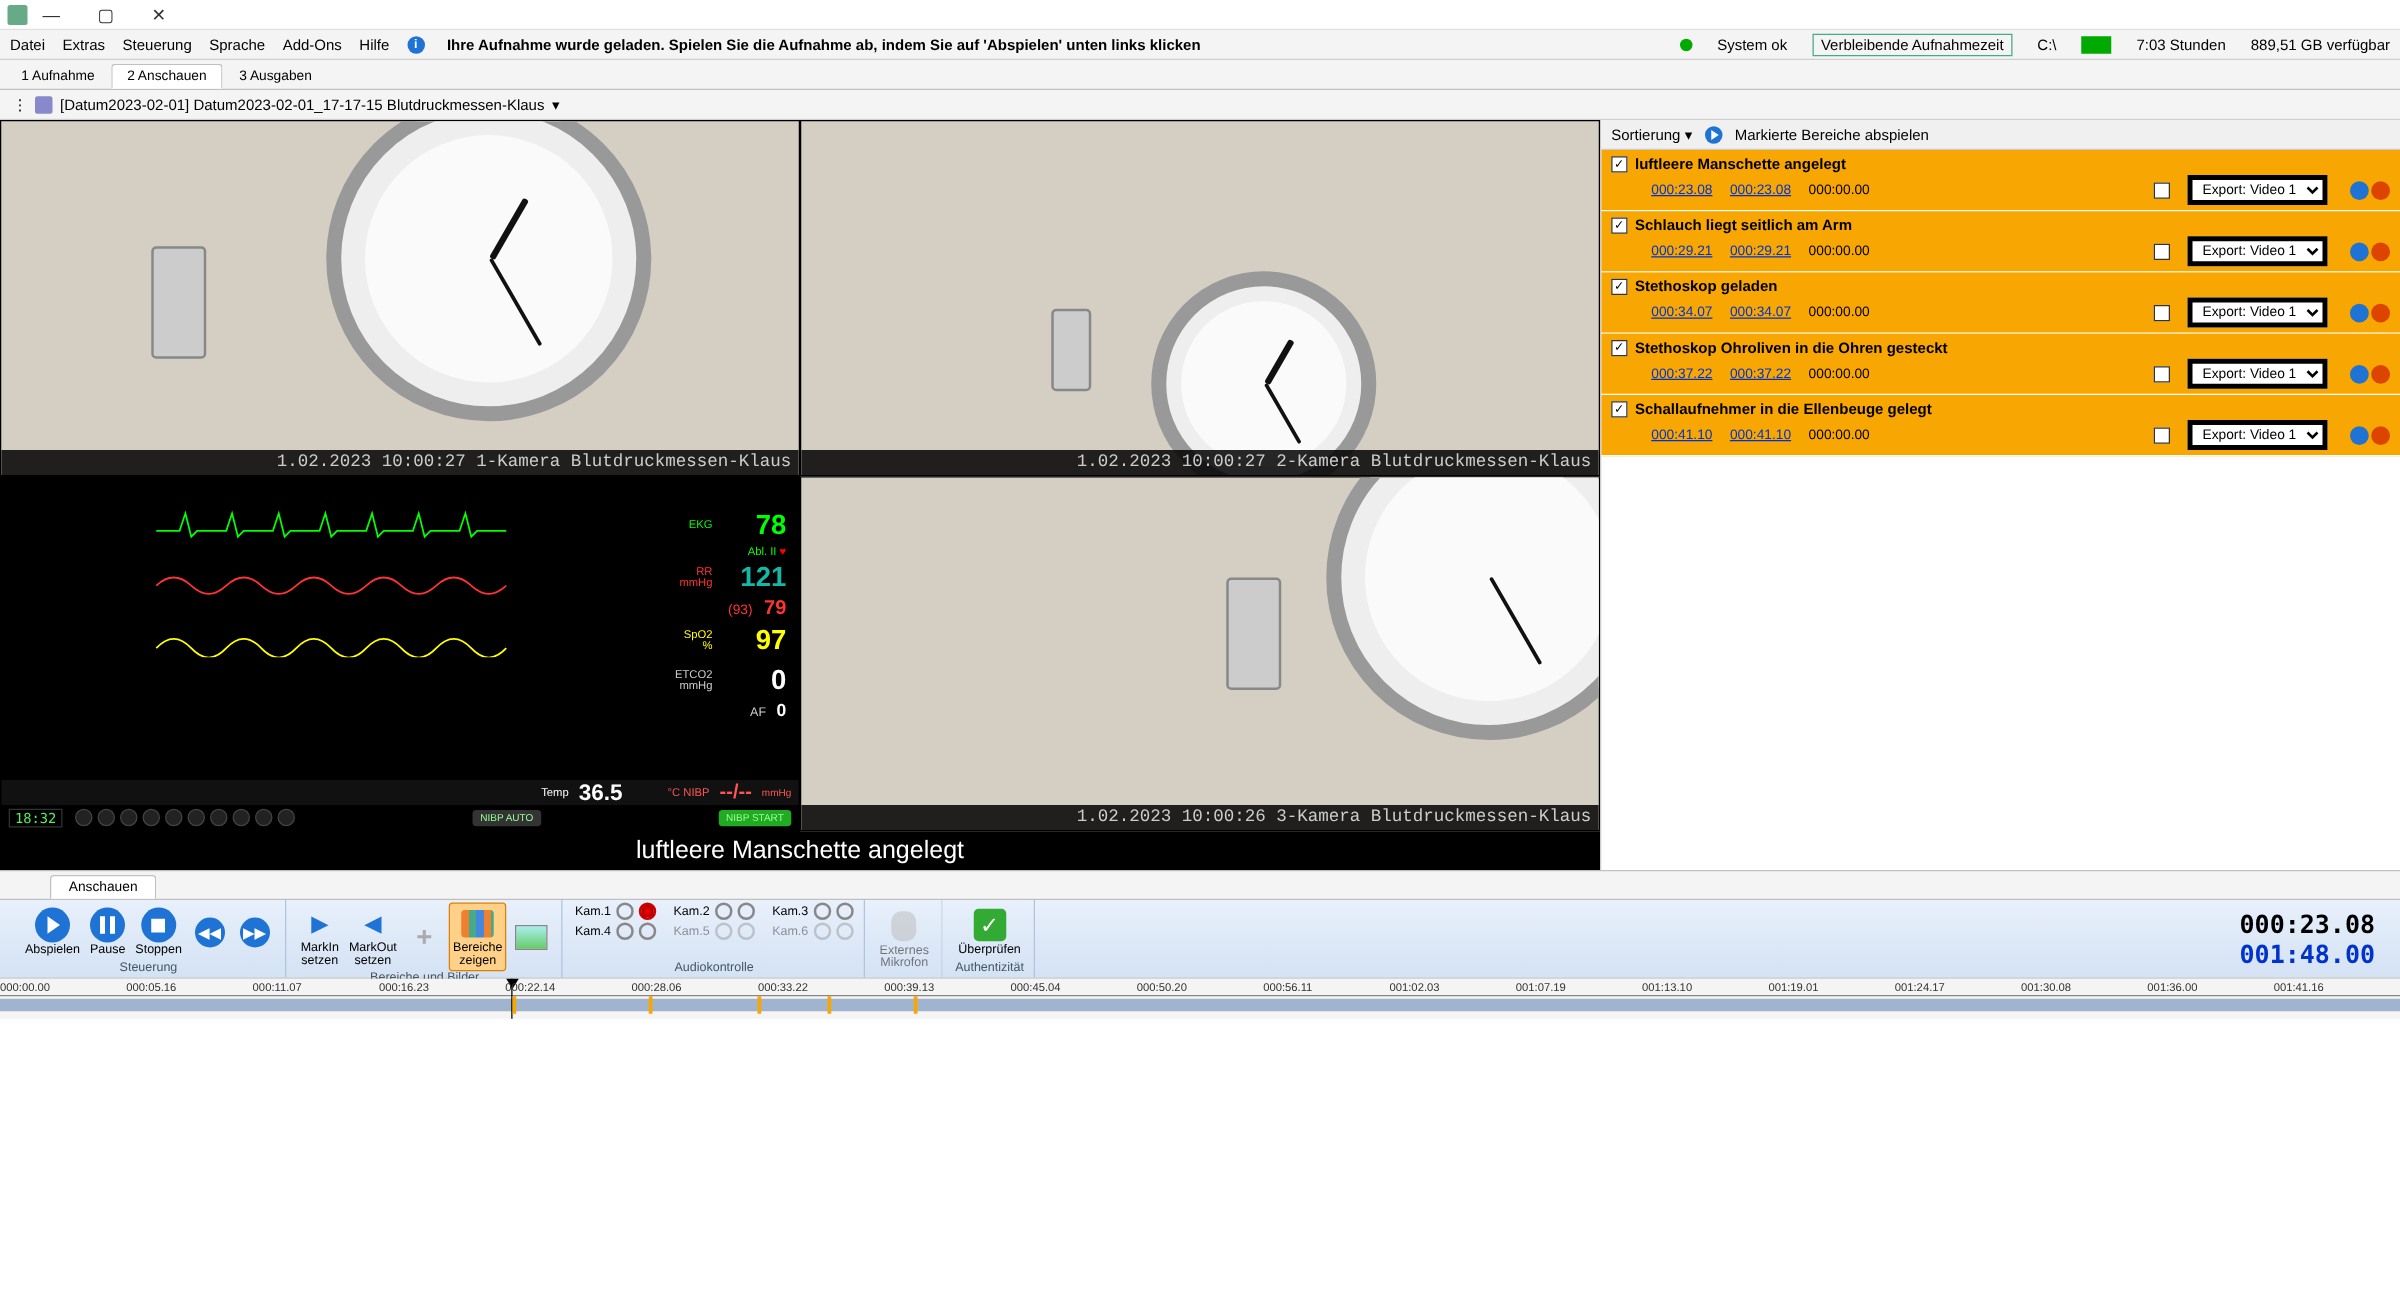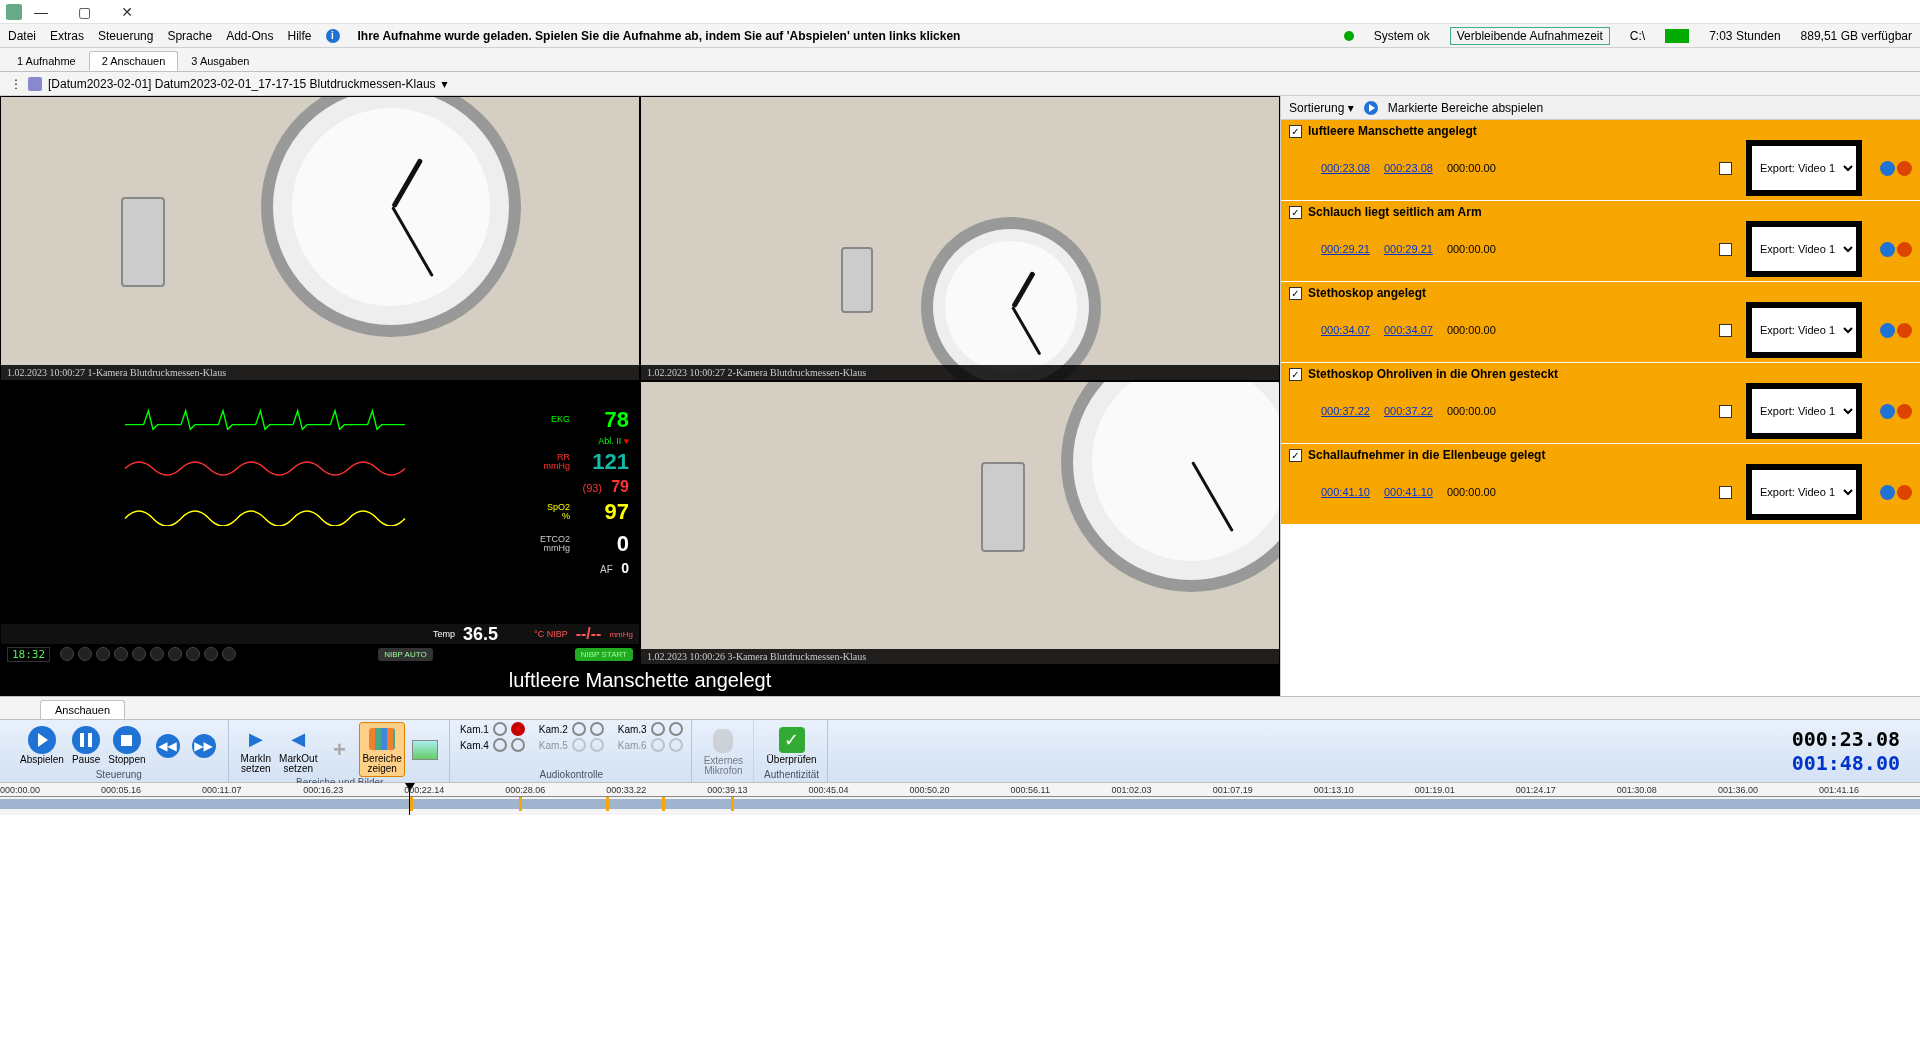--- a/index.html
+++ b/index.html
@@ -32,21 +32,21 @@
 .breadcrumb .doc-icon { width: 14px; height: 14px; background: #88c; border-radius: 2px; }
 
 
 .main { display: flex; height: 600px; }
 .video-area { width: 1280px; background: #000; position: relative; display: grid; grid-template-columns: 1fr 1fr; grid-template-rows: 1fr 1fr auto; }
 .vpanel { background: #222; border: 1px solid #000; position: relative; overflow: hidden; }
 .vpanel .clock { position: absolute; border-radius: 50%; background: #eee; border: 12px solid #999; }
 .vpanel .clock::before { content: ""; position: absolute; inset: 8%; border-radius: 50%; background: #fafafa; }
 .clock-hand { position: absolute; background: #111; transform-origin: bottom center; left: 50%; bottom: 50%; border-radius: 2px; }
 .vpanel .remote { position: absolute; width: 44px; height: 90px; background: #ccc; border: 2px solid #888; border-radius: 4px; }
-.vpanel .caption { position: absolute; bottom: 0; left: 0; right: 0; background: rgba(0,0,0,0.85); color: #ccc; font-size: 10px; padding: 2px 6px; font-family: Liberation Serif, serif; }
+.vpanel .caption { position: absolute; bottom: 0; left: 0; right: 0; background: rgba(0,0,0,0.85); color: #ccc; font-size: 14px; padding: 2px 6px; font-family: Liberation Mono, monospace; text-align: right; }
 
 
 .monitor { background: #000; position: relative; }
 .monitor-top { background: #0b63c7; height: 18px; display: flex; align-items: center; justify-content: space-between; padding: 0 6px; color: #fff; font-size: 10px; }
 .monitor-body { position: absolute; top: 18px; bottom: 40px; left: 0; right: 0; padding: 4px 6px; }
 .vital-row { display: flex; align-items: center; height: 32px; }
 .vital-wave { flex: 1; height: 28px; position: relative; overflow: hidden; }
 .vital-wave svg { width: 100%; height: 100%; }
 .vital-val { width: 60px; text-align: right; font-size: 22px; font-weight: bold; padding-right: 4px; }
 .vital-label { width: 50px; font-size: 9px; text-align: right; line-height: 1; padding-right: 3px; }
@@ -63,21 +63,21 @@
 .marker-header { height: 24px; background: #f0f0f0; display: flex; align-items: center; padding: 0 8px; gap: 10px; border-bottom: 1px solid #ccc; font-size: 12px; }
 .marker-header .play-icon { width: 14px; height: 14px; background: #1e73d4; border-radius: 50%; display: inline-flex; align-items: center; justify-content: center; }
 .marker-header .play-icon::before { content: ""; border-left: 6px solid #fff; border-top: 4px solid transparent; border-bottom: 4px solid transparent; margin-left: 2px; }
 .marker-list { flex: 1; overflow-y: auto; }
 .marker-item { background: #f8a602; border-bottom: 1px solid #fff; padding: 4px 8px; display: flex; flex-direction: column; gap: 2px; }
 .marker-item .mtitle { font-size: 12px; font-weight: bold; color: #000; }
 .marker-item .mrow { display: flex; align-items: center; gap: 14px; }
 .marker-item .cb { width: 13px; height: 13px; border: 1px solid #333; background: #fff; display: inline-flex; align-items: center; justify-content: center; font-size: 10px; }
 .marker-item .link { color: #0033cc; text-decoration: underline; font-size: 11px; cursor: pointer; }
 .marker-item .time-plain { font-size: 11px; }
-.marker-item .export-sel { border: 6px solid #000000; background: #fff; font-size: 11px; padding: 15px 4px; min-width: 94px; }
+.marker-item .export-sel { border: 4px solid #000000; background: #fff; font-size: 11px; padding: 1px 4px; min-width: 94px; }
 .marker-item .act-icons { display: flex; gap: 2px; margin-left: 4px; }
 .marker-item .act-icons span { width: 15px; height: 15px; border-radius: 50%; display: inline-block; }
 .marker-item .top-line { display: flex; align-items: center; gap: 6px; }
 
 
 .bottom { background: #f4f4f4; border-top: 1px solid #c0c0c0; }
 .bottom-tabs { height: 22px; display: flex; align-items: flex-end; padding: 0 40px; }
 .bottom-tabs .btab { padding: 3px 14px; font-size: 11px; background: #fff; border: 1px solid #c0c0c0; border-bottom: none; border-radius: 3px 3px 0 0; cursor: pointer; }
 .toolbar { height: 64px; background: linear-gradient(#e8f0fb, #d4e2f4); display: flex; align-items: center; padding: 0 10px; gap: 2px; border-top: 1px solid #c0c0c0; border-bottom: 1px solid #c0c0c0; }
 .tb-group { display: flex; flex-direction: column; align-items: center; border-right: 1px solid #b0c4de; padding: 2px 8px; height: 100%; }
@@ -296,21 +296,21 @@
       <select class="export-sel"><option>Export: Video 1</option></select>
       <span class="act-icons">
         <span style="background:#1e73d4"></span>
         <span style="background:#d40"></span>
       </span>
     </div>
         </div>
         <div class="marker-item">
     <div class="top-line">
       <span class="cb">✓</span>
-      <span class="mtitle">Stethoskop angelegt</span>
+      <span class="mtitle">Stethoskop geladen</span>
     </div>
     <div class="mrow">
       <span style="width:18px"></span>
       <span class="link">000:34.07</span>
       <span class="link">000:34.07</span>
       <span class="time-plain">000:00.00</span>
       <span class="spacer-side"></span>
       <span class="cb" style="font-size:0"></span>
       <select class="export-sel"><option>Export: Video 1</option></select>
       <span class="act-icons">

